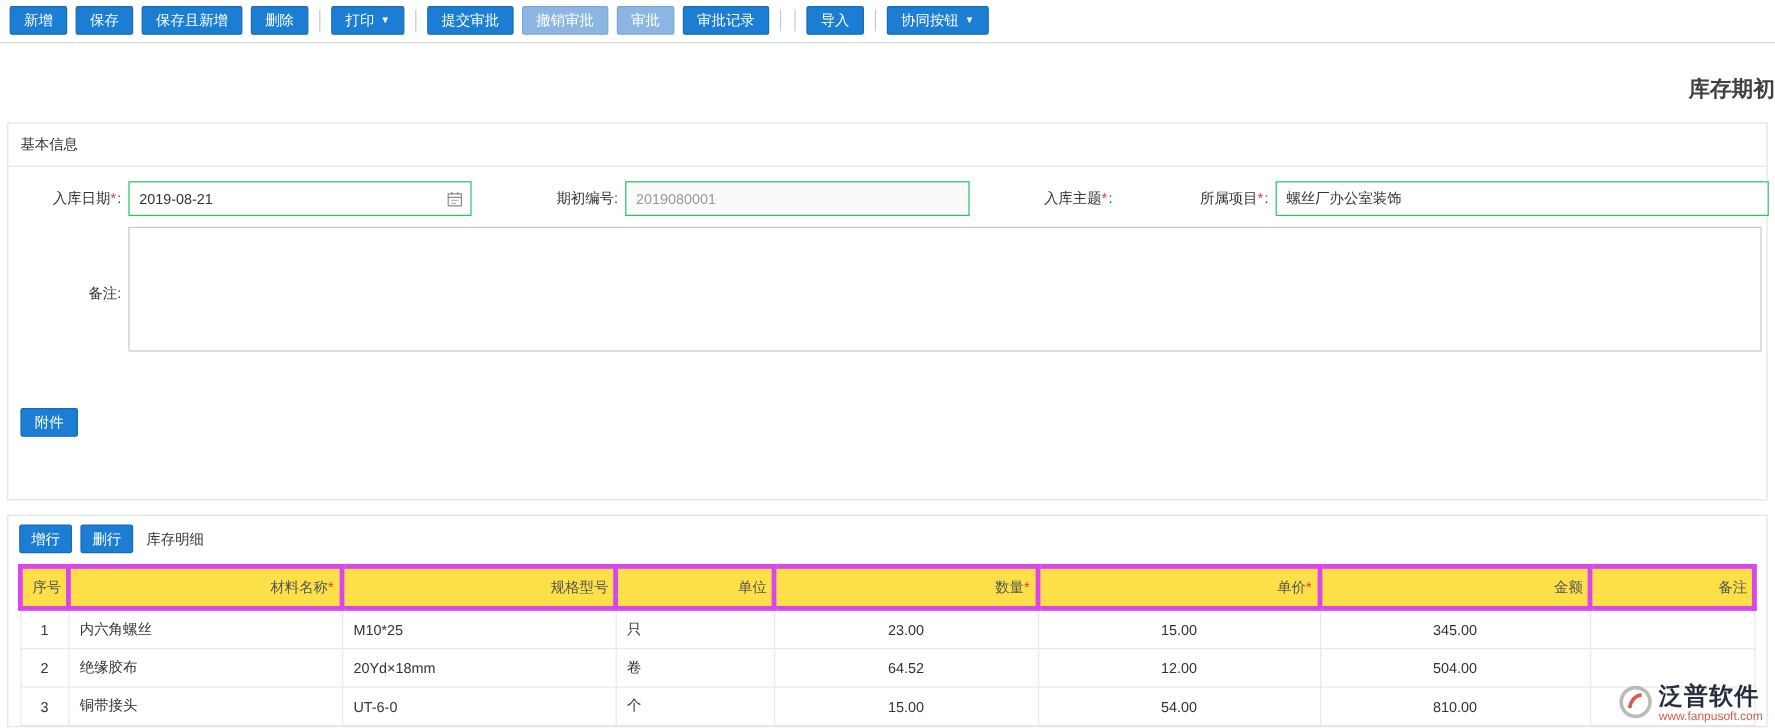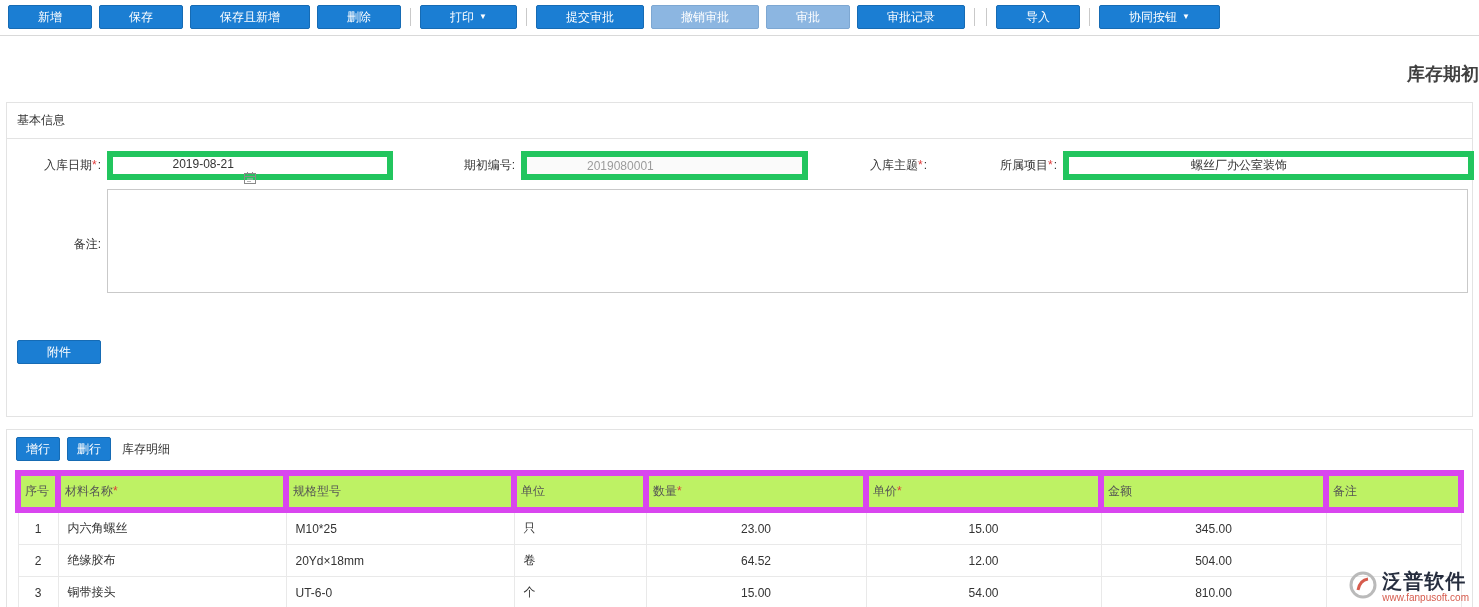--- a/index.html
+++ b/index.html
@@ -3,42 +3,42 @@
 <meta charset="utf-8">
 <style>
   * { box-sizing: border-box; margin: 0; padding: 0; }
   html,body { width:1479px; height:607px; overflow:hidden; background:#fff;
     font-family:"Liberation Sans","DejaVu Sans",sans-serif; font-size:12px; color:#333; }
 
   
   .toolbar { display:flex; align-items:center; gap:7px; padding:5px 8px 6px 8px;
     border-bottom:1px solid #d9d9d9; background:#fff; }
   .btn { background:#1b7ed3; color:#fff; border:1px solid #166bb4; border-radius:2px;
-    padding:4px 29px; font-size:12px; cursor:pointer; line-height:14px; white-space:nowrap;
+    padding:4px 11px; font-size:12px; cursor:pointer; line-height:14px; white-space:nowrap;
     font-family:inherit; display:inline-flex; align-items:center; gap:5px; }
   .btn.disabled { background:#8cb6e1; border-color:#7da7d2; cursor:default; }
   .btn .arrow { font-size:8px; line-height:8px; }
   .sep { width:1px; height:18px; background:#c9c9c9; margin:0 2px; }
 
   
   .page-title { text-align:right; font-size:18px; font-weight:bold; color:#404040;
     margin:26px 0 16px 0; }
 
   
   .panel { margin:0 6px; border:1px solid #e3e3e3; background:#fff; }
   .panel-header { padding:9px 10px; border-bottom:1px solid #e3e3e3; color:#333; }
 
   
   .form { padding:12px 0 0 0; }
   .frow { display:flex; align-items:center; margin-bottom:9px; }
   .flabel { display:inline-block; text-align:right; padding-right:6px; white-space:nowrap; color:#333; }
   .w100 { width:100px; } .w128 { width:128px; } .w125 { width:125px; } .w130 { width:130px; }
   .req { color:#e03a3a; margin-right:1px; }
-  .ibox { height:29px; border:6px solid #22c55e; display:flex; align-items:center;
-    background:#fff;flex-direction:column; }
+  .ibox { height:29px; border:1px solid #22c55e; display:flex; align-items:center;
+    background:#fff; }
   .ibox input { border:none; outline:none; flex:1; min-width:0; padding:0 8px; font-size:12px;
     color:#333; background:transparent; height:100%; font-family:inherit; }
   .ibox.dis { background:#fafafa; }
   .ibox.dis input { color:#9b9b9b; }
   .iw286 { width:286px; } .iw287 { width:287px; }
   .ficon { width:26px; display:flex; align-items:center; justify-content:center; cursor:pointer; }
   .f4 { flex:1; display:flex; align-items:center; }
   .f4 .ibox { flex:1; margin-right:-2px; }
   .remark-row { align-items:center; }
   .remark-row .flabel { margin-top:6px; }
@@ -47,22 +47,22 @@
   .attach-row { padding:38px 10px 52px 10px; }
 
   
   .detail-panel { margin-top:12px; }
   .detail-toolbar { display:flex; align-items:center; gap:7px; padding:7px 9px; }
   .btn.small { padding:4px 9px; }
   .detail-title { margin-left:4px; color:#333; }
 
   table.grid { margin:2px 8px 0 8px; width:calc(100% - 16px); border-collapse:collapse;
     table-layout:fixed; }
-  table.grid th { border:6px solid #d946ef; padding:7px 4px; font-weight:normal; color:#555;
-    text-align:left; background:#bef264; }
+  table.grid th { border:4px solid #d946ef; padding:7px 4px; font-weight:normal; color:#555;
+    text-align:right; background:#fde047; }
   table.grid td { border:1px solid #e9e9e9; padding:7px 9px; color:#333; background:#fff;
     overflow:hidden; white-space:nowrap; }
   .c-center { text-align:center; }
   .c-num { text-align:center; }
 
   
   .watermark { position:absolute; right:10px; bottom:4px; display:flex; align-items:center;
     gap:4px; opacity:0.9; pointer-events:none; }
   .wm-text { display:flex; flex-direction:column; align-items:flex-start; line-height:1.1; }
   .wm-brand { font-size:20px; font-weight:bold; color:#0f172a; letter-spacing:1px; }

